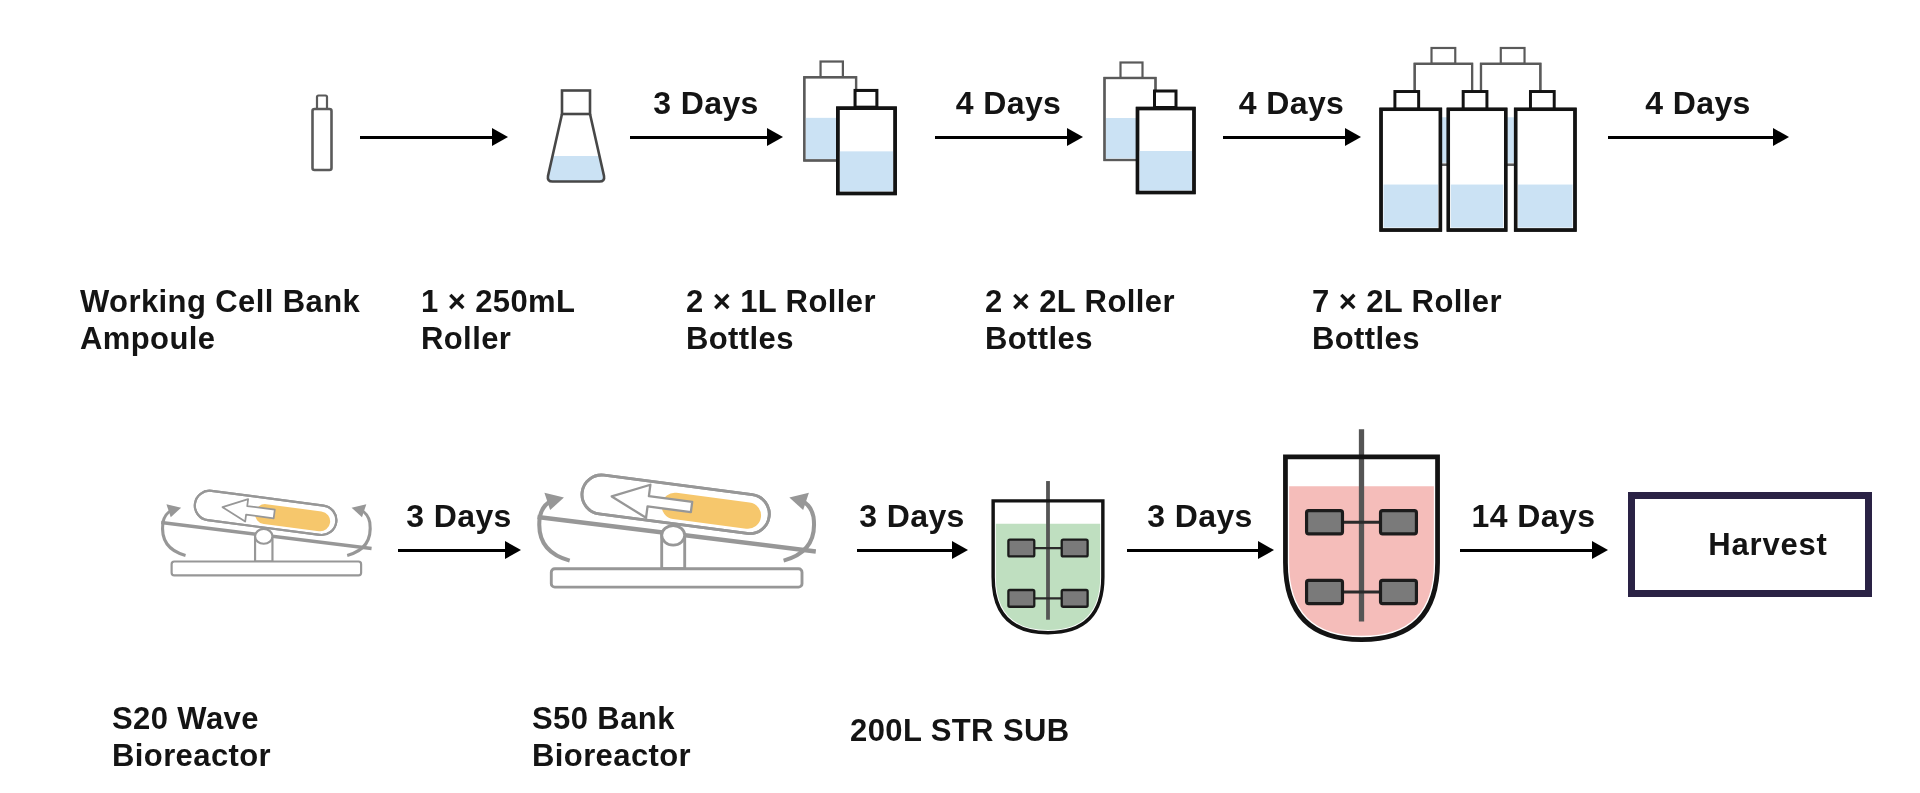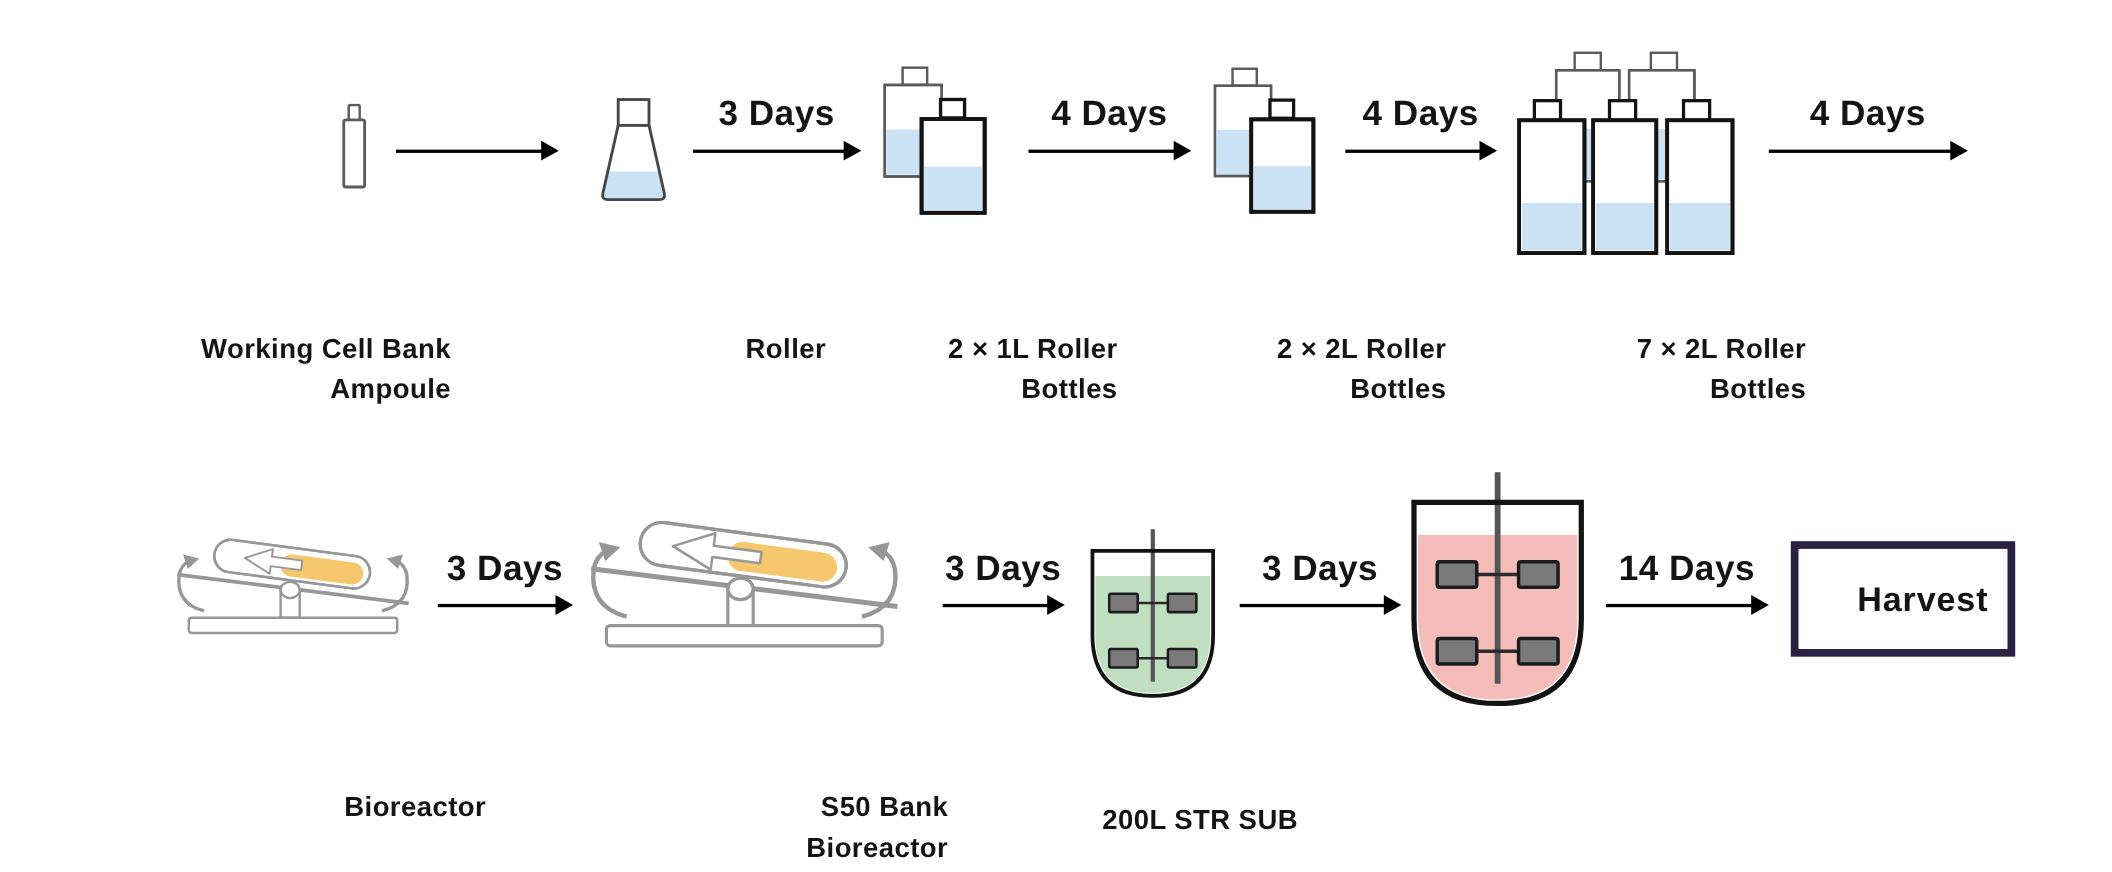--- a/index.html
+++ b/index.html
@@ -7,28 +7,27 @@
     position:relative;
     width:1920px;height:793px;
     background:var(--background,#ffffff);
     font-family:"Liberation Sans", sans-serif;
     overflow:hidden;
   }
   .icon{position:absolute;}
   .stage-label{
     position:absolute;
     width:330px;
-    text-align:right;
-    font-size:25px;
+    text-align:left;
+    font-size:31px;
     font-weight:700;
     line-height:37px;
     letter-spacing:0.4px;
     color:var(--text,#141414);
     white-space:nowrap;
-    margin-top:16px;
   }
   .flow-arrow{position:absolute;height:0;}
   .flow-arrow .shaft{
     position:absolute;left:0;right:13px;top:-1.5px;height:3px;
     background:var(--arrow,#000);
   }
   .flow-arrow .head{
     position:absolute;right:-1px;top:-9px;width:0;height:0;
     border-left:16px solid var(--arrow,#000);
     border-top:9px solid transparent;
@@ -36,21 +35,21 @@
   }
   .flow-arrow .alabel{
     position:absolute;left:-60px;right:-60px;top:-52px;
     text-align:center;
     font-size:32px;font-weight:700;letter-spacing:0.4px;
     color:var(--text,#141414);
     white-space:nowrap;
   }
   .harvest-box{
     position:absolute;
-    left:1628px;top:492px;width:204px;height:105px;
+    left:1628px;top:492px;width:244px;height:105px;
     box-sizing:border-box;
     border:7px solid var(--harvest-border,#2a2245);
     background:#fff;
     display:flex;align-items:center;justify-content:center;
     font-size:31px;font-weight:700;letter-spacing:0.8px;
     color:var(--text,#141414);
     padding-left:36px;
   }
 </style>
 </head>
@@ -224,35 +223,37 @@
     <span class="alabel">14 Days</span>
     <div class="shaft"></div>
     <div class="head"></div>
   </div>
 
   <div class="stage-label" style="left:80px;top:283px">
     <div>Working Cell Bank</div>
     <div>Ampoule</div>
   </div>
   <div class="stage-label" style="left:421px;top:283px">
+    <div>1 × 250mL</div>
     <div>Roller</div>
   </div>
   <div class="stage-label" style="left:686px;top:283px">
     <div>2 × 1L Roller</div>
     <div>Bottles</div>
   </div>
   <div class="stage-label" style="left:985px;top:283px">
     <div>2 × 2L Roller</div>
     <div>Bottles</div>
   </div>
   <div class="stage-label" style="left:1312px;top:283px">
     <div>7 × 2L Roller</div>
     <div>Bottles</div>
   </div>
   <div class="stage-label" style="left:112px;top:700px">
+    <div>S20 Wave</div>
     <div>Bioreactor</div>
   </div>
   <div class="stage-label" style="left:532px;top:700px">
     <div>S50 Bank</div>
     <div>Bioreactor</div>
   </div>
   <div class="stage-label" style="left:850px;top:712px">
     <div>200L STR SUB</div>
     <div></div>
   </div>

